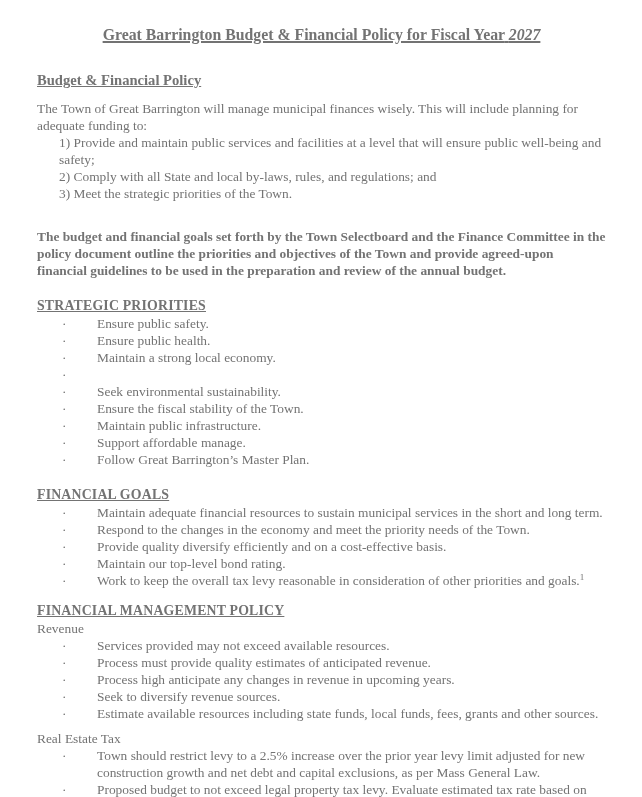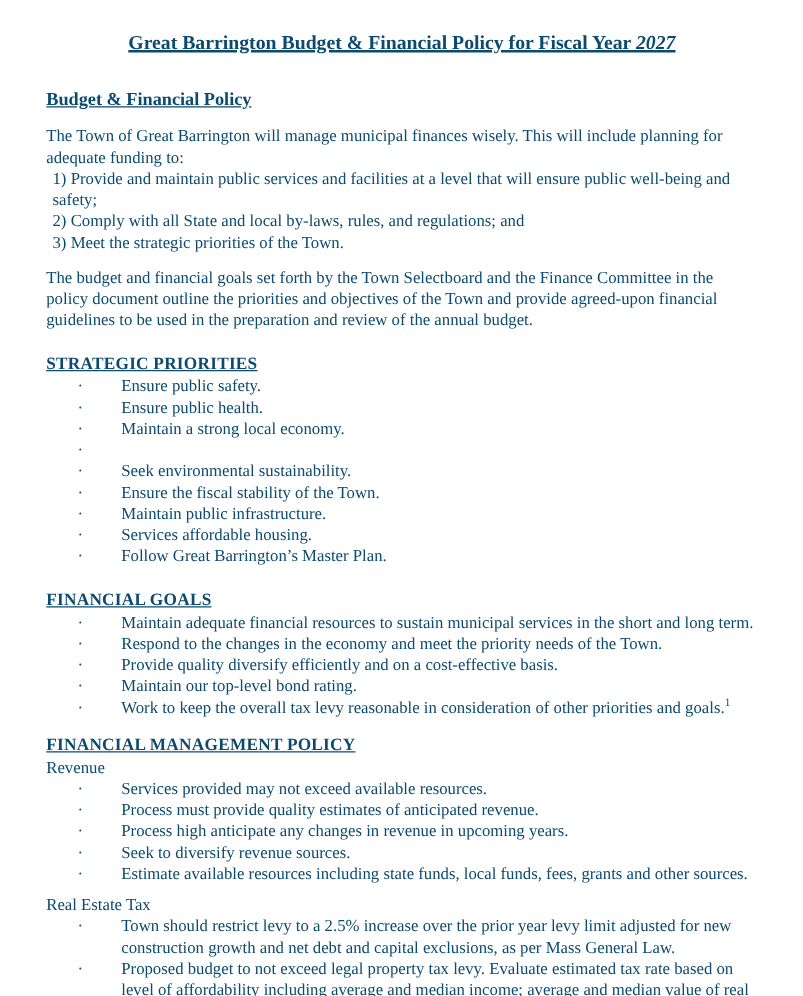--- a/index.html
+++ b/index.html
@@ -6,42 +6,42 @@
   .page {
     position: relative;
     width: 642px;
     height: 797px;
     box-sizing: border-box;
     background: #ffffff;
     padding: 23px 36px 0 37px;
     font-family: "Liberation Serif", "DejaVu Serif", serif;
     font-size: 13.4px;
     line-height: 17px;
-    color: #0c4a6e;
+    color: #737373;
     overflow: hidden;
   }
   .u { text-decoration: underline; }
   .doc-title {
     text-align: center;
     font-weight: bold;
     font-size: 15.8px;
     line-height: 20px;
     margin-top: 2px;
   }
   .doc-title .u { text-decoration-thickness: 1.5px; }
   .doc-title .year { font-style: italic; }
   .policy-heading {
     font-size: 14.6px;
     font-weight: bold;
     margin: 26px 0 0 0;
     line-height: 19px;
   }
   .para { margin: 10px 0 0 0; }
-  .para-tight { margin: 11px 0 0 0; }
-  .numbered { margin: 0 0 0 5px; }
+  .para-tight { margin: 26px 0 0 0; font-weight: bold; }
+  .numbered { margin: 0 0 0 22px; }
   .numbered .num-item { margin: 0; }
   .section-heading {
     font-size: 13.8px;
     font-weight: bold;
     margin: 18px 0 0 0;
     line-height: 18px;
     letter-spacing: 0.2px;
   }
   .section-heading.fmp { margin-top: 13px; }
   .sub-label { margin: 0; }
@@ -108,21 +108,21 @@
     <div class="bullet-row">
       <span class="bullet-marker">·</span>
       <span class="bullet-text">Ensure the fiscal stability of the Town.</span>
     </div>
     <div class="bullet-row">
       <span class="bullet-marker">·</span>
       <span class="bullet-text">Maintain public infrastructure.</span>
     </div>
     <div class="bullet-row">
       <span class="bullet-marker">·</span>
-      <span class="bullet-text">Services affordable housing.</span>
+      <span class="bullet-text">Support affordable manage.</span>
     </div>
     <div class="bullet-row">
       <span class="bullet-marker">·</span>
       <span class="bullet-text">Follow Great Barrington’s Master Plan.</span>
     </div>
   </div>
 
   <div class="section-heading">
     <span class="u">FINANCIAL GOALS</span>
   </div>

